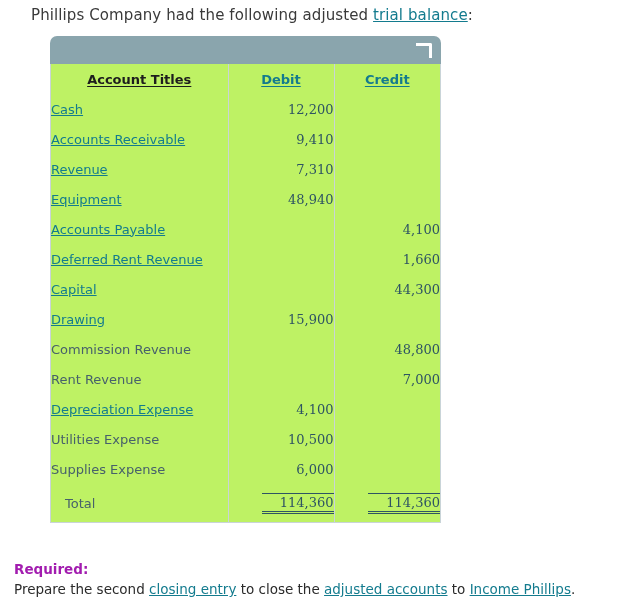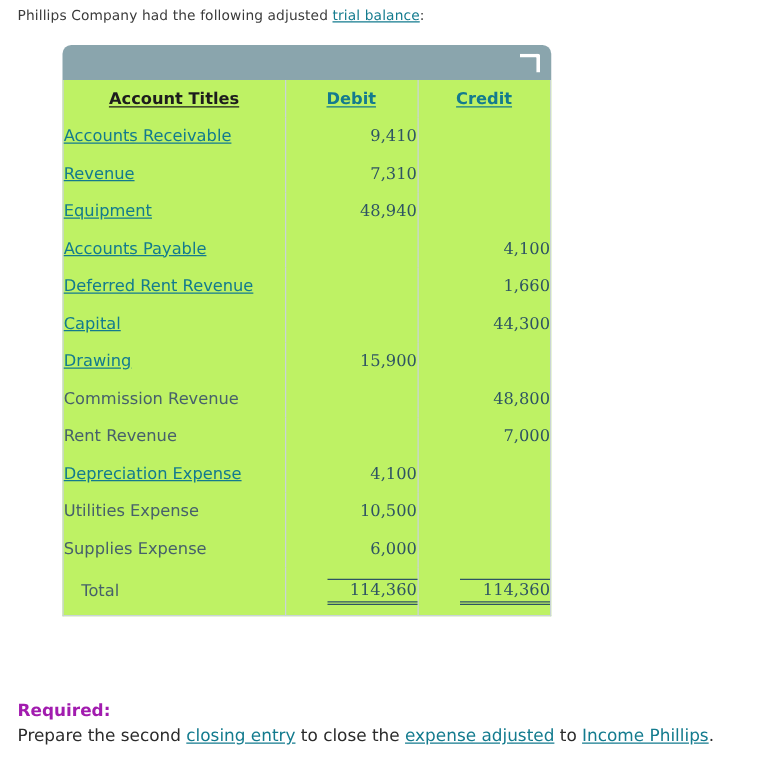--- a/index.html
+++ b/index.html
@@ -10,23 +10,23 @@
   body {
     width: 622px;
     height: 610px;
     position: relative;
     font-family: "DejaVu Sans", sans-serif;
     overflow: hidden;
   }
 
   .intro {
     position: absolute;
-    left: 14px;
+    left: 31px;
     top: 6px;
-    font-size: 11px;
+    font-size: 15px;
     color: #3a3a3a;
     white-space: nowrap;
     letter-spacing: 0.1px;
   }
 
   a.lnk, .lnk {
     color: #137b8e;
     text-decoration: underline;
     text-underline-offset: 1px;
     cursor: pointer;
@@ -173,20 +173,25 @@
       </colgroup>
       <thead>
         <tr>
           <th class="h-acct"><span>Account Titles</span></th>
           <th class="h-deb col-div-l"><span class="lnk">Debit</span></th>
           <th class="h-cred col-div-l"><span class="lnk">Credit</span></th>
         </tr>
       </thead>
       <tbody id="rows-body">
           <tr>
+            <td class="acct"><a class="lnk">Cash</a></td>
+            <td class="num col-div-l">12,200</td>
+            <td class="num col-div-l"></td>
+          </tr>
+          <tr>
             <td class="acct"><a class="lnk">Accounts Receivable</a></td>
             <td class="num col-div-l">9,410</td>
             <td class="num col-div-l"></td>
           </tr>
           <tr>
             <td class="acct"><a class="lnk">Revenue</a></td>
             <td class="num col-div-l">7,310</td>
             <td class="num col-div-l"></td>
           </tr>
           <tr>
@@ -246,14 +251,14 @@
           <td class="num col-div-l"><span class="tot-val">114,360</span></td>
           <td class="num col-div-l"><span class="tot-val">114,360</span></td>
         </tr>
       </tfoot>
     </table>
   </div>
 </div>
 
 <div class="req-block">
   <div class="req-title">Required:</div>
-  <div class="req-line"><span>Prepare the second </span><a class="lnk">closing entry</a><span> to close the </span><a class="lnk">expense adjusted</a><span> to </span><a class="lnk">Income Phillips</a><span>.</span></div>
+  <div class="req-line"><span>Prepare the second </span><a class="lnk">closing entry</a><span> to close the </span><a class="lnk">adjusted accounts</a><span> to </span><a class="lnk">Income Phillips</a><span>.</span></div>
 </div>
 
 </body></html>

